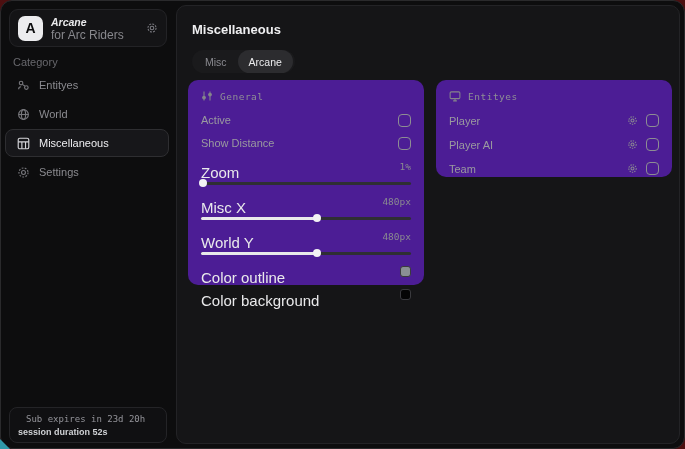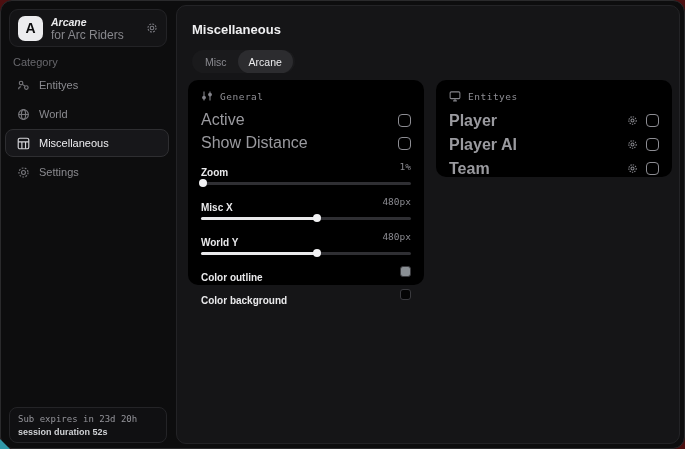--- a/index.html
+++ b/index.html
@@ -44,63 +44,63 @@
   .nav-item.active {
     background:#17171a; border-color:#2e2e31; color:#ededf0;
   }
   .nav-item.active .nicon { color:#d6d6da; }
 
   .sub-card {
     position:absolute; left:8px; top:406px; width:158px; height:36px;
     background:#101012; border:1px solid #242427; border-radius:8px;
     padding:4px 8px;
   }
-  .sub-line1 { font-family:"DejaVu Sans Mono", monospace; font-size:9px; color:#94949a; line-height:14px; }
+  .sub-line1 { font-family:"DejaVu Sans Mono", monospace; font-size:9px; color:#94949a; line-height:14px;margin-left:8px; }
   .sub-line2 { font-size:9px; font-weight:bold; color:#cfd1d4; line-height:12px; }
 
   
   .main {
     position:absolute; left:175px; top:4px; right:4px; bottom:4px;
     background:#151517; border:1px solid #232326; border-radius:10px;
   }
   .page-title { position:absolute; left:15px; top:16px; color:#efeff1; font-size:13px; font-weight:bold; }
   .tabs {
     position:absolute; left:15px; top:44px; height:23px;
     background:#1a1a1c; border-radius:13px; display:flex; align-items:center; padding:0 2px;
   }
   .tab { padding:0 11px; height:23px; display:flex; align-items:center; color:#8a8a90; font-size:10.5px; border-radius:12px; }
   .tab.active { background:#2c2c2f; color:#ececee; }
 
-  .panel { position:absolute; background:#000000; border-radius:10px; padding:10px 13px; }
+  .panel { position:absolute; background:#4c1d95; border-radius:10px; padding:10px 13px; }
   .panel-general { left:11px; top:74px; width:236px; height:205px; }
   .panel-entities { left:259px; top:74px; width:236px; height:97px; }
 
   .panel-head { display:flex; align-items:center; color:#8f8f95; margin-bottom:8px; }
   .panel-head .picon { display:flex; margin-right:7px; color:#85858b; }
   .panel-title { font-family:"DejaVu Sans Mono", monospace; font-size:9.5px; letter-spacing:.5px; }
 
   .row { display:flex; align-items:center; justify-content:space-between; height:20px; margin-bottom:3px; }
-  .row-label { font-size:16px; color:#9a9a9f; }
-  .row-label.bright { color:#e9e9eb; font-weight:bold; font-size:10px;margin-top:12px; }
+  .row-label { font-size:11px; color:#9a9a9f; }
+  .row-label.bright { color:#e9e9eb; font-weight:normal; font-size:15px;margin-top:12px; }
   .row-value { font-family:"DejaVu Sans Mono", monospace; font-size:9.5px; color:#8a8a90; }
 
   .checkbox {
     width:13px; height:13px; border:1.5px solid #8d8d93; border-radius:4px;
     background:transparent;
   }
   .slider { position:relative; height:10px; margin:-1px 0 3px 0; }
   .slider .track { position:absolute; left:0; right:0; top:4px; height:3px; background:#2f2f33; border-radius:2px; }
   .slider .fill { position:absolute; left:0; top:4px; height:3px; background:#e9e9eb; border-radius:2px; }
   .slider .thumb { position:absolute; top:1px; width:8px; height:8px; background:#f2f2f4; border-radius:50%; }
 
   .swatch { width:11px; height:11px; border-radius:3px; border:1px solid #3a3a3e; }
 
   .ent-right { display:flex; align-items:center; gap:8px; }
   .ent-gear { color:#8b8b91; display:flex; }
-  .ent-row { height:21px;font-weight:bold; }
+  .ent-row { height:21px; }
 </style>
 </head>
 <body>
 
 <div class="window">
 
   <div class="sidebar">
 
     <div class="logo-card">
       <div class="logo-badge">A</div>

